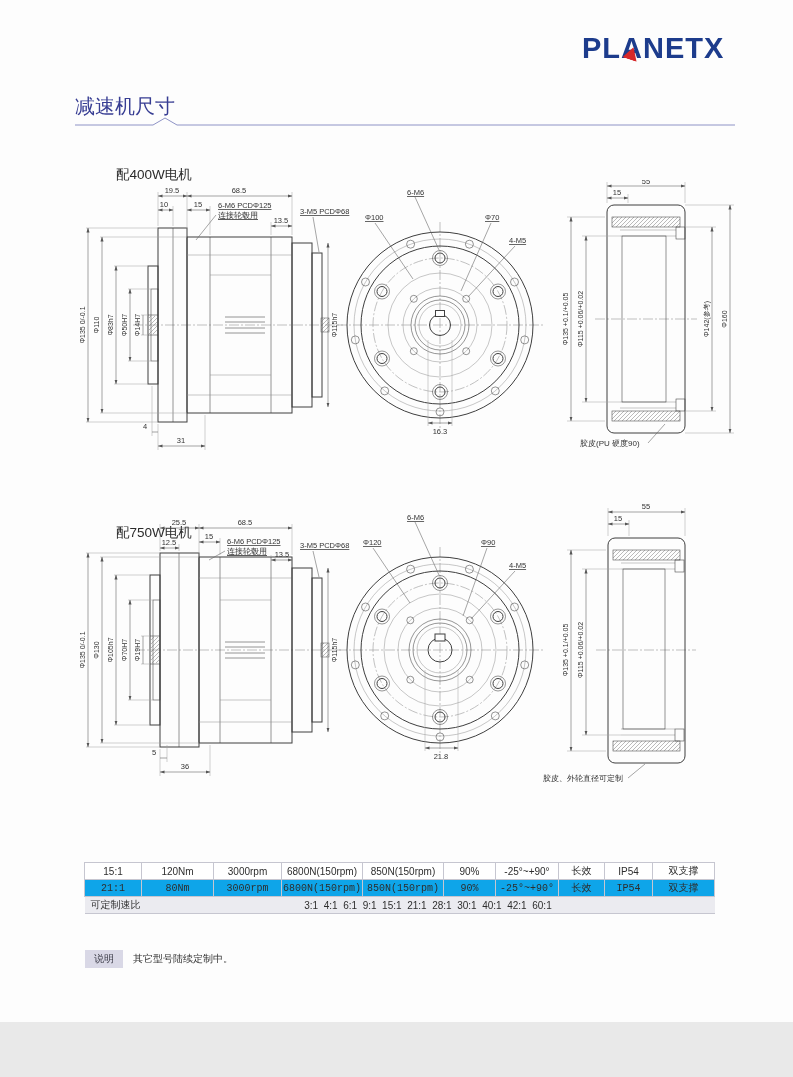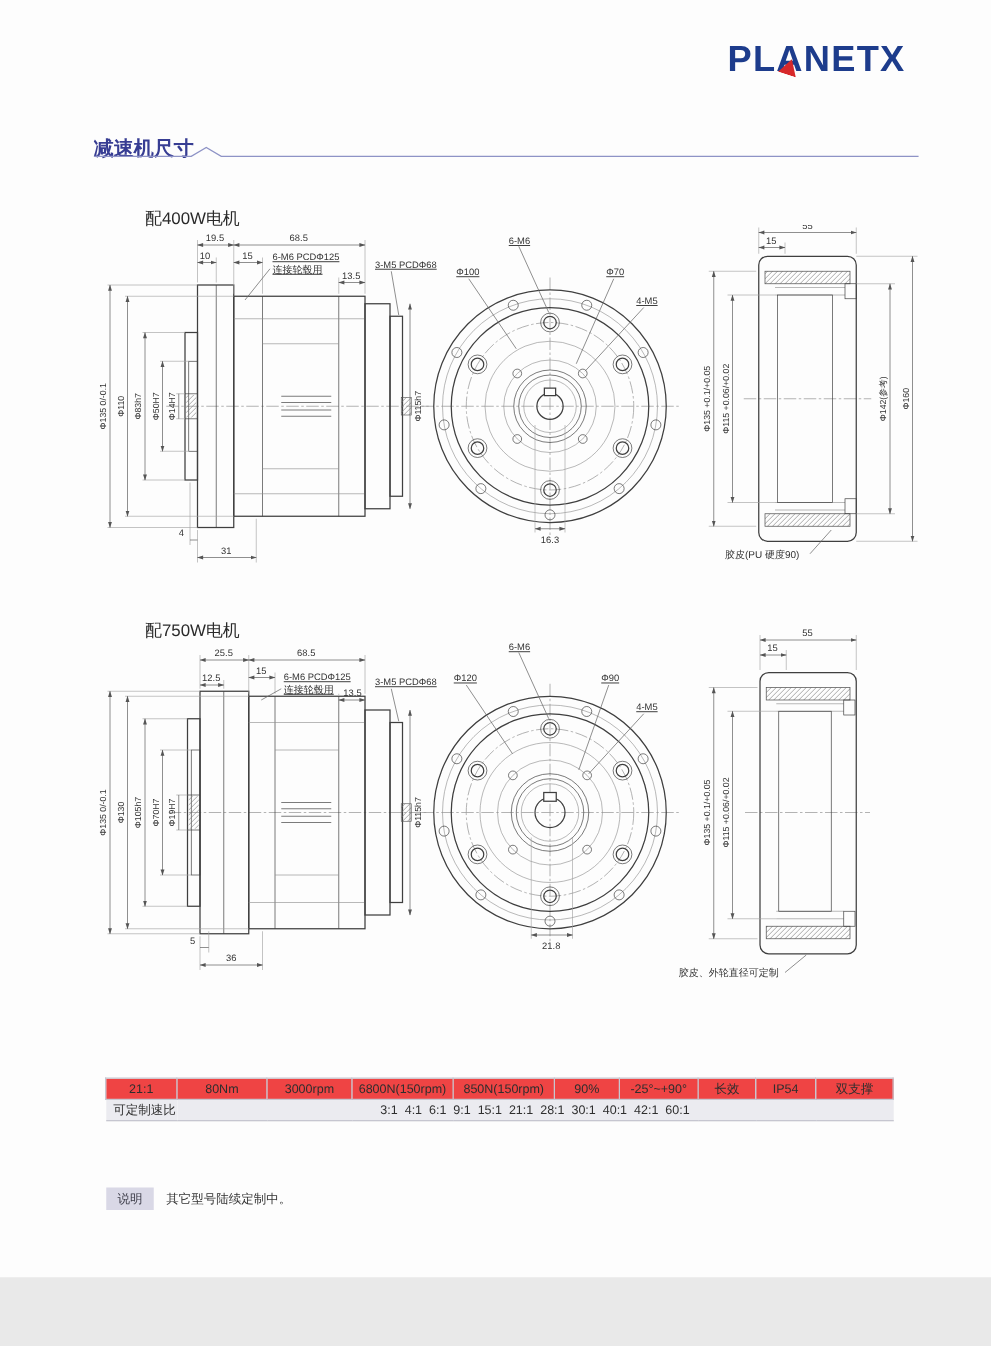--- a/index.html
+++ b/index.html
@@ -5,46 +5,46 @@
   html,body{margin:0;padding:0;background:#e9e9e9;}
   .page{position:relative;width:793px;height:1022px;background:#fdfdfd;overflow:hidden;
         font-family:"Liberation Sans","DejaVu Sans",sans-serif;color:#333;}
   
   .logo{position:absolute;left:582px;top:32px;display:flex;align-items:flex-end;
         font-weight:bold;font-size:29px;letter-spacing:1px;color:#1d3c8c;}
   .logo .a-wrap{position:relative;display:inline-block;}
   .logo .tri{position:absolute;left:3px;bottom:5px;width:15px;height:13px;background:#d7282a;
              clip-path:polygon(50% 0,100% 100%,0 100%);transform:rotate(18deg);}
   
-  .sec-title{position:absolute;left:75px;top:109px;font-size:16px;font-weight:bold;color:#373d93;}
+  .sec-title{position:absolute;left:75px;top:93px;font-size:20px;font-weight:normal;color:#373d93;}
   .sec-rule{position:absolute;left:75px;top:116px;}
   .dwg-title{position:absolute;font-size:13.5px;color:#2a2a2a;padding-left:28px;}
   .t400{left:88px;top:166px;}
-  .t750{left:88px;top:496px;}
+  .t750{left:88px;top:524px;}
   .dwg{position:absolute;}
   .d400{left:75px;top:180px;}
   .d750{left:75px;top:500px;}
   
   svg text{font-size:7.5px;fill:#333;font-family:"Liberation Sans","DejaVu Sans",sans-serif;}
   svg text.cn{font-size:8px;}
   svg text.rot{font-size:7px;}
   .lblu{text-decoration:underline;}
   .ol{stroke:#3f3f3f;fill:none;stroke-width:1;}
   .ol2{stroke:#3f3f3f;fill:none;stroke-width:.55;}
   .thin{stroke:#8f8f8f;fill:none;stroke-width:.5;}
   .cl{stroke:#999;fill:none;stroke-width:.6;stroke-dasharray:10 2 2 2;}
   .dim{stroke:#6a6a6a;fill:none;stroke-width:.6;}
   .ext{stroke:#a0a0a0;fill:none;stroke-width:.5;}
   .ldr{stroke:#6a6a6a;fill:none;stroke-width:.6;}
   
   .spec{position:absolute;left:84px;top:862px;width:630px;border-collapse:collapse;table-layout:fixed;
         font-size:10px;color:#2e2e2e;}
   .spec th{background:#c9c9d6;font-weight:600;color:#33333e;border:1px solid #b9b9c6;padding:2px 1px;height:14px;}
   .spec td{border:1px solid #c6c6d0;text-align:center;padding:1px;height:13px;background:#fff;}
-  .spec tr.alt td{background:#ef4444;}
+  .spec tr.alt td{background:#0ea5e9;font-family:Liberation Mono, monospace;}
   .spec tr.custom td{background:#ebebf0;border-left:none;border-right:none;}
   .spec td.lab{text-align:left;padding-left:6px;}
   .spec td.vals{white-space:pre;}
   
   .note{position:absolute;left:85px;top:950px;font-size:10px;display:flex;align-items:center;}
   .note .badge{background:#d9d8e6;color:#3a3a46;padding:2px 9px;margin-right:10px;}
   
   .foot-line{position:absolute;left:753px;top:1031px;width:40px;height:2px;background:#9ba0d2;}
   .page-num{position:absolute;left:745px;top:1039px;font-size:12px;color:#3f459c;}
 </style>
@@ -444,20 +444,32 @@
         <col style="width:68px">
         <col style="width:81px">
       <col style="width:81px">
         <col style="width:52px">
         <col style="width:63px">
         <col style="width:46px">
       <col style="width:48px">
         <col style="width:62px">
     </colgroup>
     <tbody>
+    <tr>
+      <td>15:1</td>
+      <td>120Nm</td>
+      <td>3000rpm</td>
+      <td>6800N(150rpm)</td>
+      <td>850N(150rpm)</td>
+      <td>90%</td>
+      <td>-25°~+90°</td>
+      <td>长效</td>
+      <td>IP54</td>
+      <td>双支撑</td>
+    </tr>
     <tr class="alt">
       <td>21:1</td>
       <td>80Nm</td>
       <td>3000rpm</td>
       <td>6800N(150rpm)</td>
       <td>850N(150rpm)</td>
       <td>90%</td>
       <td>-25°~+90°</td>
       <td>长效</td>
       <td>IP54</td>

